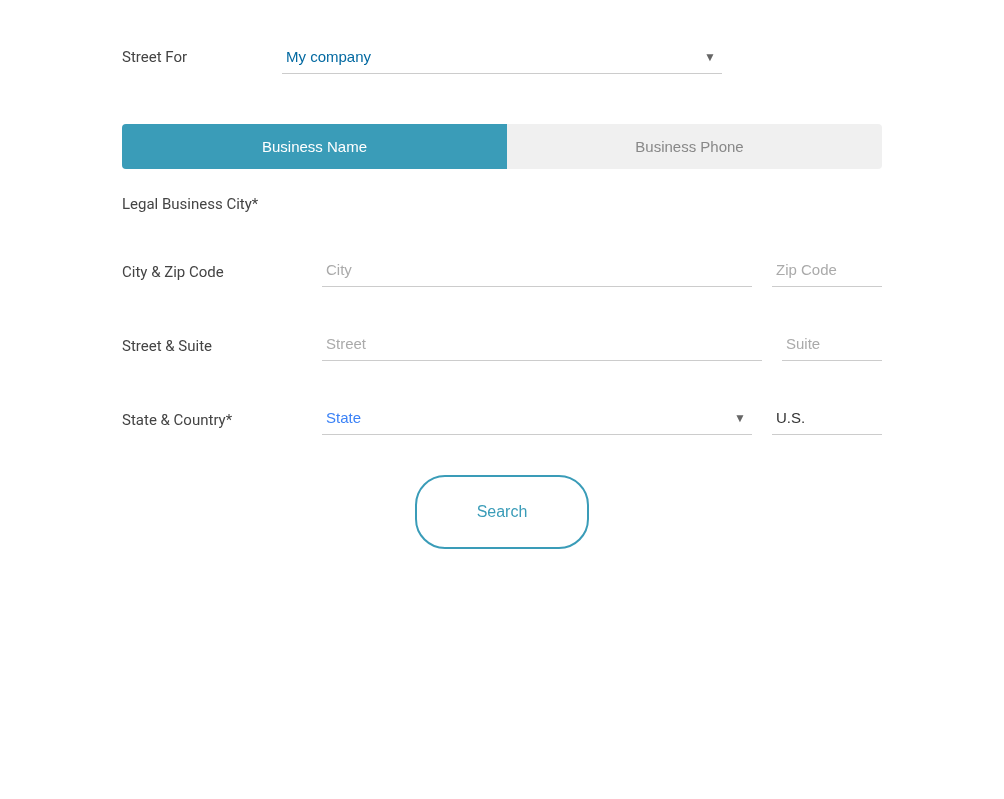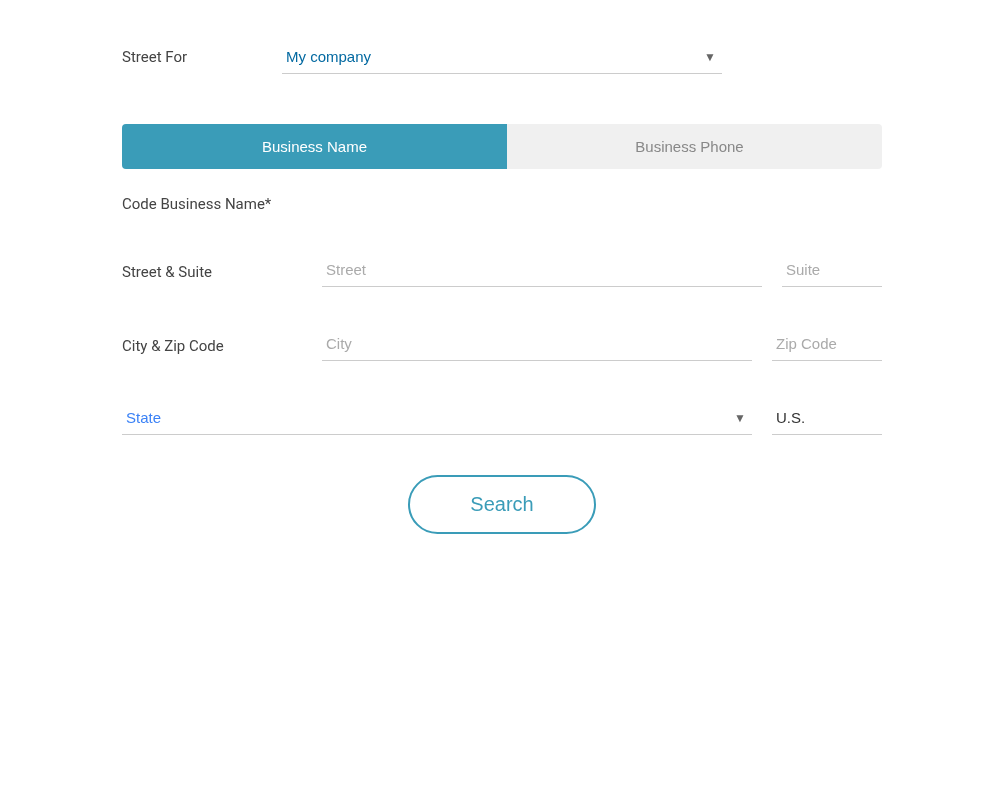--- a/index.html
+++ b/index.html
@@ -181,22 +181,22 @@
     .search-button-row {
       display: flex;
       justify-content: center;
       margin-top: 10px;
     }
 
     .search-button {
       border: 2px solid #3a9cb8;
       background: #ffffff;
       color: #3a9cb8;
-      padding: 16px 60px;
-      font-size: 20px;
+      padding: 26px 60px;
+      font-size: 16px;
       border-radius: 30px;
       cursor: pointer;
       outline: none;
     }
   </style>
 </head>
 <body>
 
 <div class="page-container">
 
@@ -210,40 +210,41 @@
       <span class="search-for-chevron">▼</span>
     </div>
   </div>
 
   <div class="tabs-container">
     <button class="tab tab-active">Business Name</button>
     <button class="tab tab-inactive">Business Phone</button>
   </div>
 
   <div class="form-row">
-    <span class="form-label">Code Business Name*</span>
+    <span class="form-label">Legal Business City*</span>
+  </div>
+
+  <div class="form-row">
+    <span class="form-label">City &amp; Zip Code</span>
+    <div class="form-fields">
+      <input type="text" class="form-input" placeholder="City" style="">
+      <input type="text" class="form-input form-input-zip" placeholder="Zip Code" style="">
+    </div>
   </div>
 
   <div class="form-row">
     <span class="form-label">Street &amp; Suite</span>
     <div class="form-fields">
       <input type="text" class="form-input" placeholder="Street" style="">
       <input type="text" class="form-input form-input-suite" placeholder="Suite" style="">
     </div>
   </div>
 
   <div class="form-row">
-    <span class="form-label">City &amp; Zip Code</span>
-    <div class="form-fields">
-      <input type="text" class="form-input" placeholder="City" style="">
-      <input type="text" class="form-input form-input-zip" placeholder="Zip Code" style="">
-    </div>
-  </div>
-
-  <div class="form-row">
+    <span class="form-label">State &amp; Country*</span>
     <div class="form-fields">
       <div class="state-select-wrapper">
         <select class="state-select">
           <option value="" disabled="" selected="">State</option>
           <option value="AL">Alabama</option>
           <option value="AK">Alaska</option>
           <option value="AZ">Arizona</option>
           <option value="CA">California</option>
           <option value="NY">New York</option>
           <option value="TX">Texas</option>

